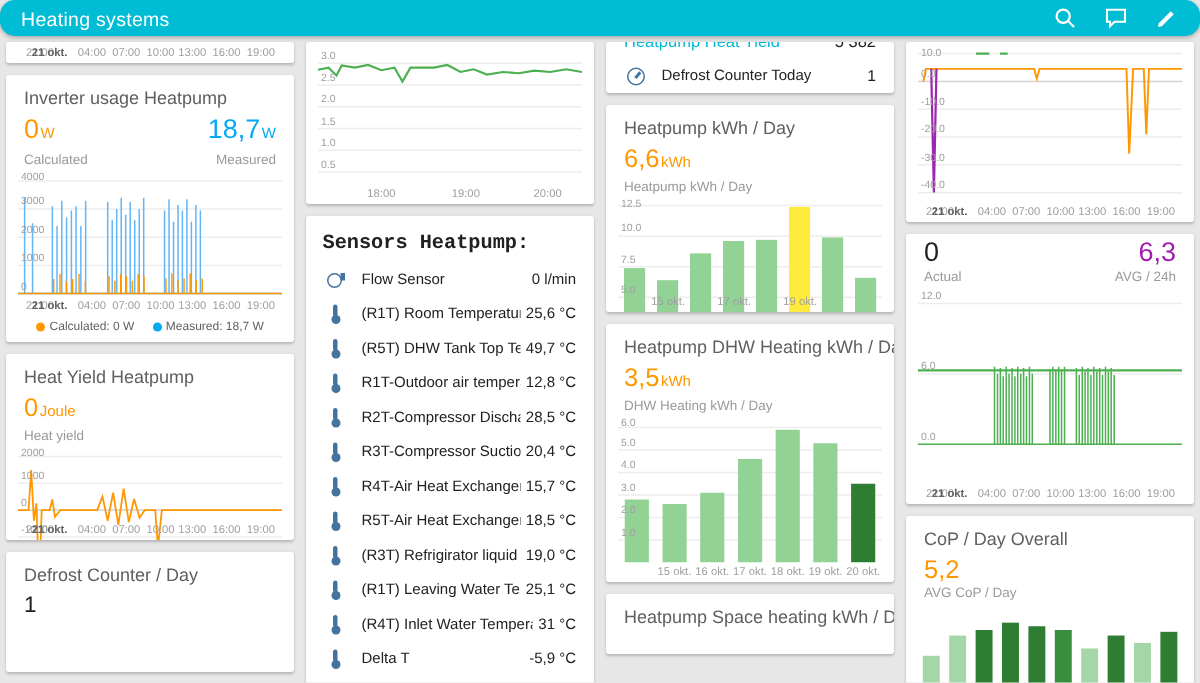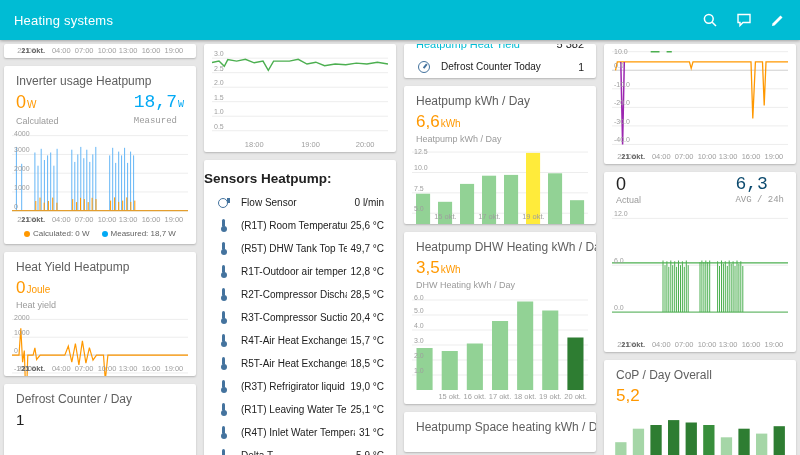--- a/index.html
+++ b/index.html
@@ -1,32 +1,32 @@
 <!DOCTYPE html>
 <html><head>
 <meta charset="utf-8">
 <style>
   *{box-sizing:border-box;margin:0;padding:0;}
   html,body{width:800px;height:455px;overflow:hidden;background:#e7e7e7;font-family:"Liberation Sans",sans-serif;}
-  .appbar{height:40px;background:#00bcd4;display:flex;align-items:center;padding:0 14px;color:#fff;box-shadow:0 1px 3px rgba(0,0,0,.3);position:relative;z-index:5;}
+  .appbar{height:24px;background:#00bcd4;display:flex;align-items:center;padding:0 14px;color:#fff;box-shadow:0 1px 3px rgba(0,0,0,.3);position:relative;z-index:5;border-radius:10px;}
   .appbar .title{font-size:13px;font-weight:500;flex:1;letter-spacing:.2px;}
   .appbar .icons{display:flex;gap:18px;align-items:center;}
   .appbar .icons svg{display:block;cursor:pointer;}
   .content{display:flex;gap:8px;padding:4px;align-items:flex-start;}
   .col{flex:0 0 192px;width:192px;display:flex;flex-direction:column;gap:8px;}
   .card{background:#fff;border-radius:2px;box-shadow:0 1px 2px rgba(0,0,0,.22);overflow:hidden;position:relative;display:flex;flex-direction:column;}
   .card-title{font-size:12px;color:#5f5f5f;padding:8px 12px 2px;white-space:nowrap;overflow:hidden;}
   .card-title.sm{font-size:10.5px;}
-  .sensors-title{font-size:13.5px;font-weight:bold;color:#212121;padding:11px 0 5px;}
+  .sensors-title{font-size:13.5px;font-weight:bold;color:#212121;padding:11px 11px 5px;font-family:Liberation Mono, monospace;}
   .stats{display:flex;justify-content:space-between;padding:2px 12px 0;}
   .stat .big{font-size:18px;line-height:20px;}
   .stat .big .unit{font-size:10px;margin-left:1px;}
   .stat .lbl{font-size:9px;color:#9a9a9a;margin-top:1px;}
-  .stat.right{text-align:left;margin-left:auto;font-family:Liberation Mono, monospace;}
-  .orange{color:#ff9800}.blue{color:#03a9f4}.green{color:#0c4a6e}.dark{color:#212121}
+  .stat.right{text-align:right;margin-left:auto;}
+  .orange{color:#ff9800}.blue{color:#03a9f4}.green{color:#a21caf}.dark{color:#212121}
   .chartwrap{position:relative;margin:4px 8px 0;flex:1;min-height:20px;}
   .chart{position:absolute;inset:0;}
   .chart svg{display:block;}
   .ytick{position:absolute;left:2px;font-size:7px;color:#9e9e9e;line-height:1;pointer-events:none;}
   .xlabels{position:relative;height:11px;margin:1px 8px 2px;font-size:7.5px;color:#9e9e9e;flex:0 0 11px;}
   .xlabels span{position:absolute;top:1px;white-space:nowrap;transform:translateX(-50%);}
   .xlabels span.noshift{transform:none;}
   .xlabels span.bold{font-weight:bold;color:#616161;}
   .legend{display:flex;justify-content:center;gap:12px;font-size:8px;color:#616161;padding:2px 0 6px;flex:0 0 auto;align-items:flex-end;}
   .legend-item{display:flex;align-items:center;gap:3px;}
@@ -544,20 +544,21 @@
           <span style="left: 66%;">13:00</span>
           <span style="left: 79%;">16:00</span>
           <span style="left: 92%;">19:00</span>
         </div>
     </div>
 
     <div class="card" style="height:140px;flex:0 0 auto">
       <div class="card-title">CoP / Day Overall</div>
       <div class="valblock">
         <div class="big orange">5,2</div>
+        <div class="lbl">AVG CoP / Day</div>
       </div>
       <div class="chartwrap">
           <div class="chart">
             <svg width="176" height="80">
               <rect x="3.2" y="33.2" width="11.3" height="46.8" fill="#a5d6a7"></rect>
               <rect x="20.8" y="19.7" width="11.3" height="60.3" fill="#a5d6a7"></rect>
               <rect x="38.4" y="16.0" width="11.3" height="64.0" fill="#2e7d32"></rect>
               <rect x="56.0" y="11.1" width="11.3" height="68.9" fill="#2e7d32"></rect>
               <rect x="73.6" y="13.5" width="11.3" height="66.5" fill="#2e7d32"></rect>
               <rect x="91.2" y="16.0" width="11.3" height="64.0" fill="#388e3c"></rect>

